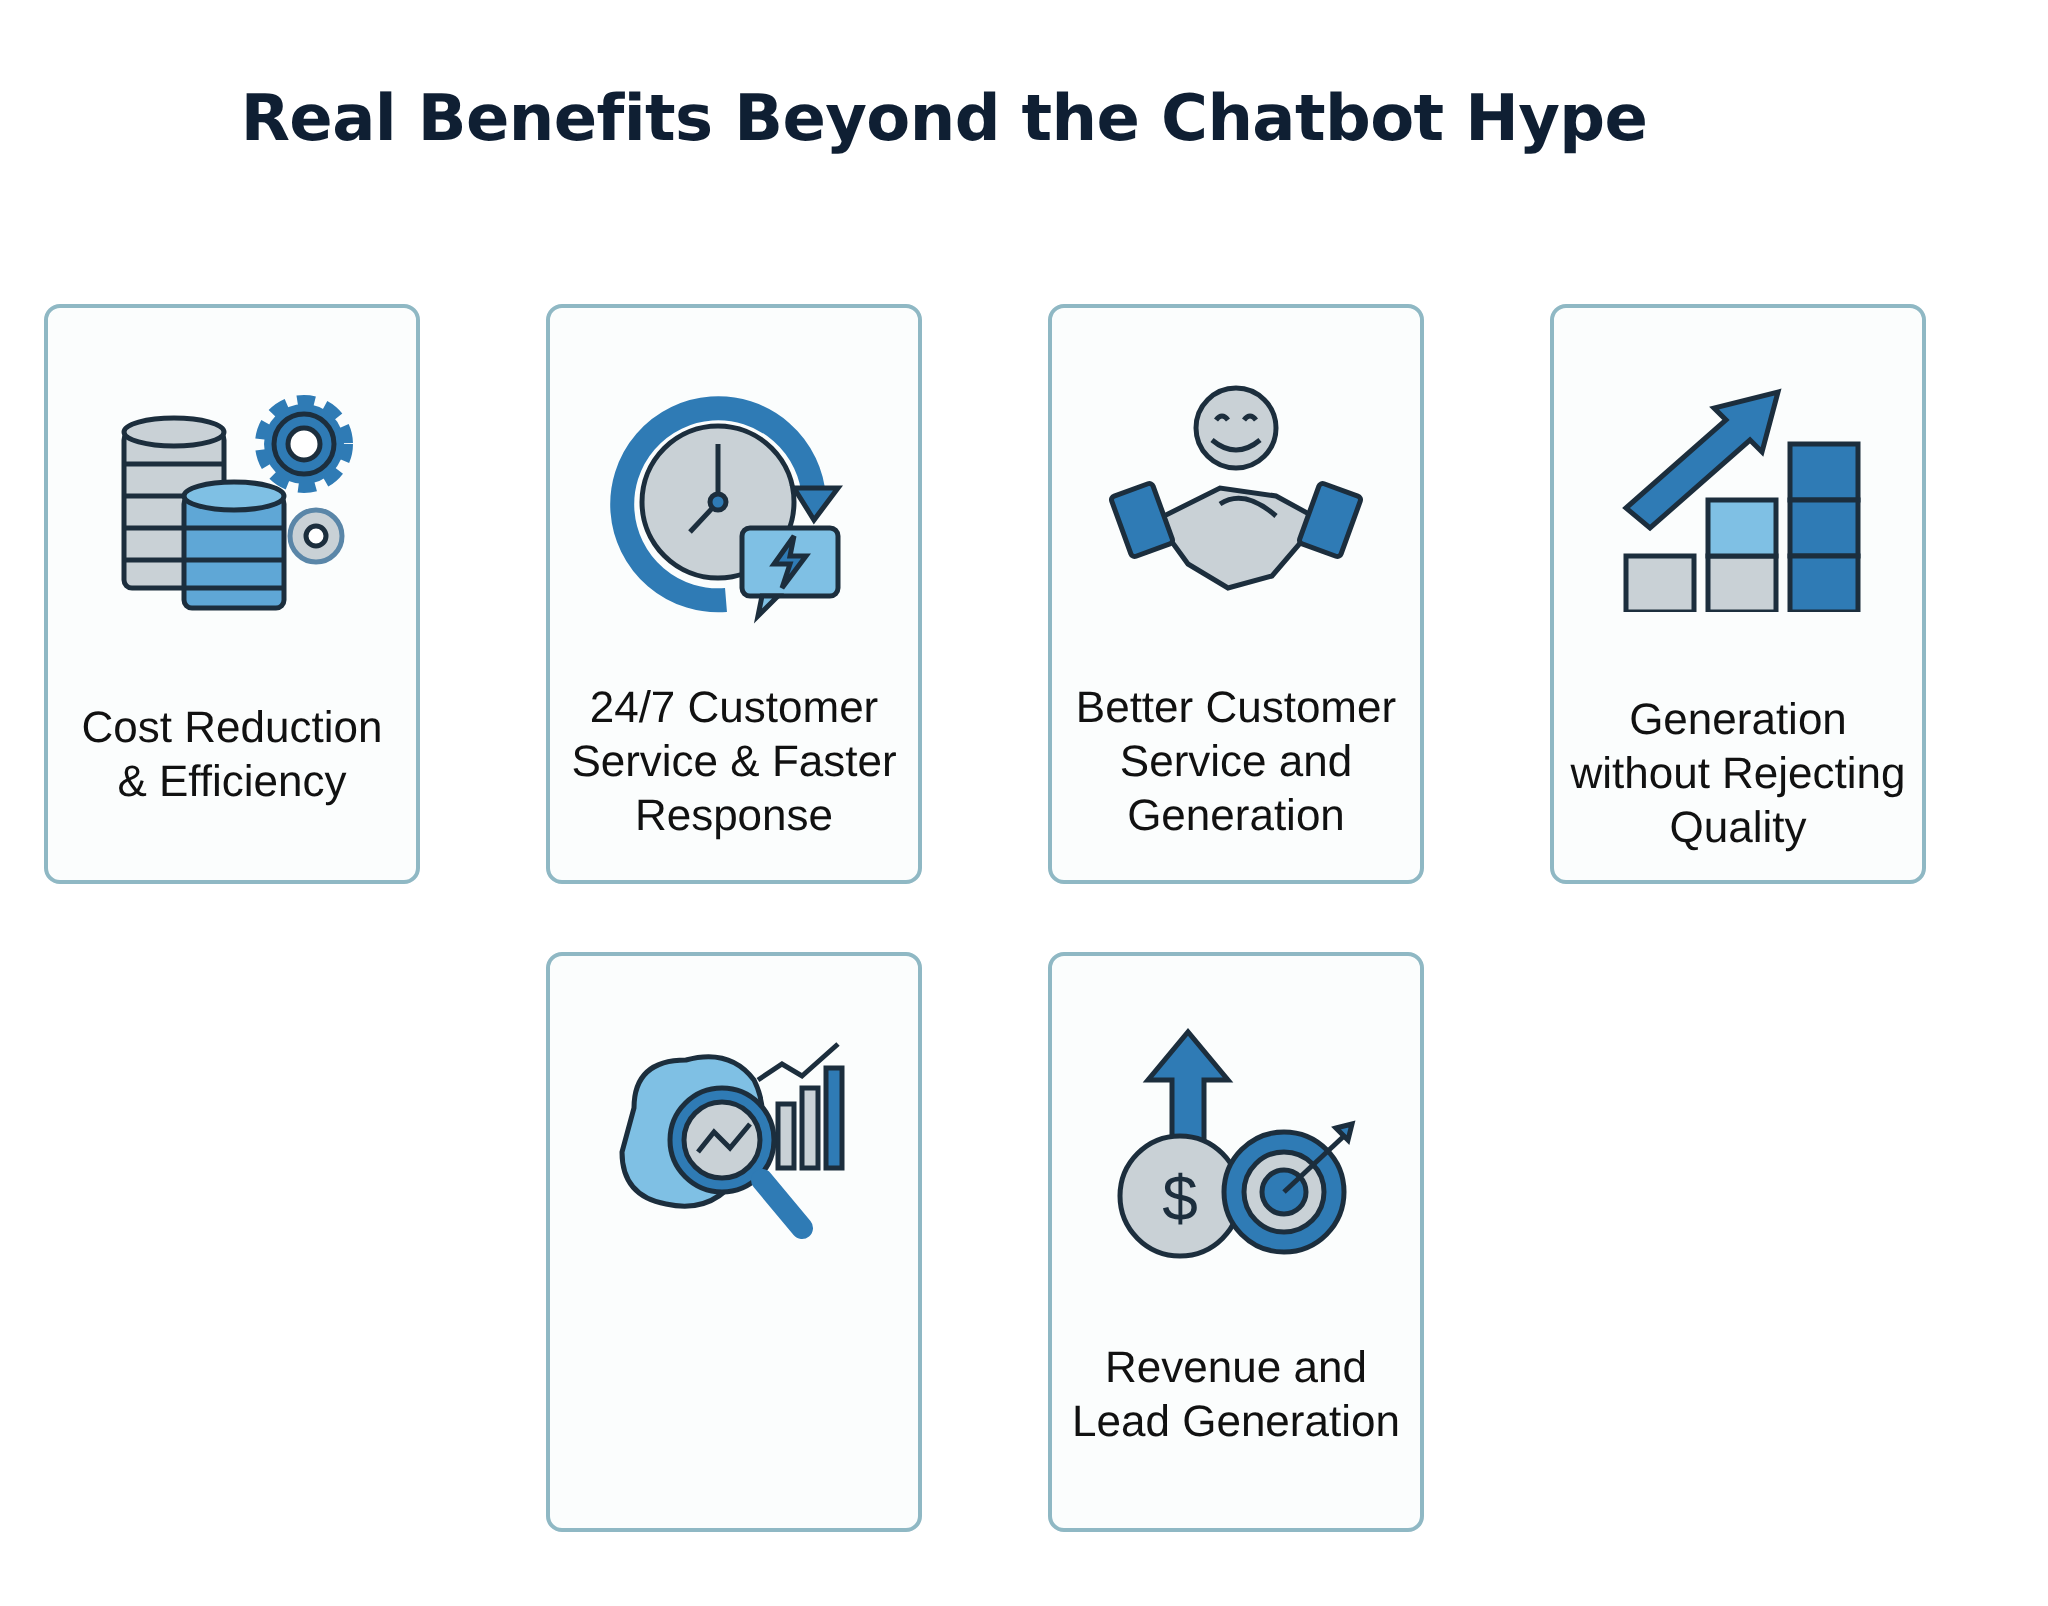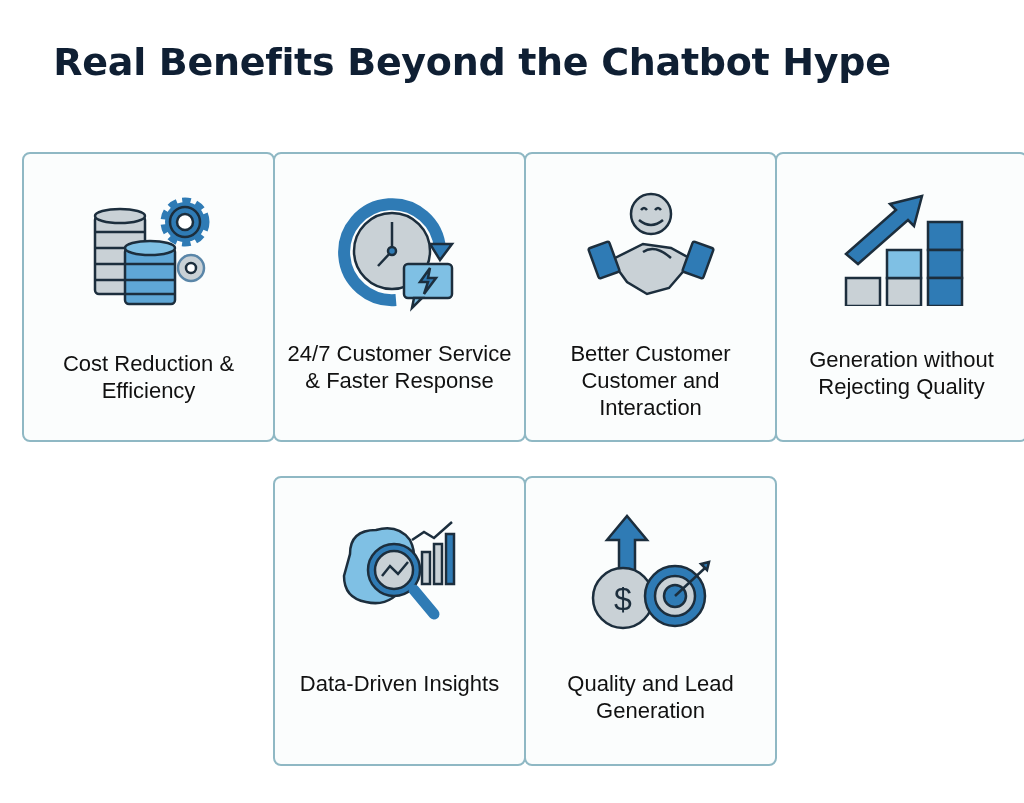--- a/index.html
+++ b/index.html
@@ -1,18 +1,18 @@
 <!DOCTYPE html>
 <html><head>
 <meta charset="utf-8">
 <style>
   html,body{margin:0;padding:0;}
   body{width:1024px;height:803px;background:#ffffff;position:relative;overflow:hidden;font-family:"Liberation Sans",sans-serif;}
-  .title{position:absolute;left:0;top:40px;width:944px;text-align:center;font-size:38px;font-weight:bold;color:#0f1f33;letter-spacing:-0.3px;font-family:"DejaVu Sans",sans-serif;}
-  .card{position:absolute;width:253px;height:290px;border:2px solid #8fb8c4;border-radius:8px;background:#fbfdfd;box-sizing:border-box;}
+  .title{position:absolute;left:0;top:40px;width:944px;text-align:center;font-size:32px;font-weight:bold;color:#0f1f33;letter-spacing:-0.3px;font-family:"DejaVu Sans",sans-serif;}
+  .card{position:absolute;width:188px;height:290px;border:2px solid #8fb8c4;border-radius:8px;background:#fbfdfd;box-sizing:border-box;}
   .icon{position:absolute;left:50%;transform:translateX(-50%);top:30px;width:140px;height:120px;}
   .label{position:absolute;left:8px;right:8px;text-align:center;font-size:22px;line-height:27px;color:#111;}
 </style>
 </head>
 <body>
 
 <div class="title">Real Benefits Beyond the Chatbot Hype</div>
 
 <div class="card" style="left:22px;top:152px;">
   <svg class="icon" viewBox="0 0 140 120" style="top:42px;">
@@ -60,21 +60,21 @@
     <g stroke="#1c2e3d" stroke-width="2.5">
       <circle cx="70" cy="24" r="20" fill="#c9d1d6"></circle>
       <path d="M60 20 q3 -4 6 0 M74 20 q3 -4 6 0" fill="none"></path>
       <path d="M58 30 q12 10 24 0" fill="none"></path>
       <path d="M30 70 L62 54 L90 58 L112 70 L88 98 L66 104 L46 92 Z" fill="#c9d1d6"></path>
       <rect x="12" y="54" width="22" height="32" rx="2" fill="#2f7bb5" transform="rotate(-20 23 70)"></rect>
       <rect x="106" y="54" width="22" height="32" rx="2" fill="#2f7bb5" transform="rotate(20 117 70)"></rect>
       <path d="M62 62 q12 -8 28 6" fill="none"></path>
     </g>
   </svg>
-  <div class="label" style="top:186px;">Better Customer Customer and Interaction</div>
+  <div class="label" style="top:186px;">Better Customer Service and Generation</div>
 </div>
 
 <div class="card" style="left:775px;top:152px;">
   <svg class="icon" viewBox="0 0 140 120" style="top:32px;">
     <g stroke="#1c2e3d" stroke-width="2.5">
       <rect x="14" y="92" width="34" height="28" fill="#c9d1d6"></rect>
       <rect x="55" y="92" width="34" height="28" fill="#c9d1d6"></rect>
       <rect x="55" y="64" width="34" height="28" fill="#7fc0e4"></rect>
       <rect x="96" y="36" width="34" height="28" fill="#2f7bb5"></rect>
       <rect x="96" y="64" width="34" height="28" fill="#2f7bb5"></rect>
@@ -92,30 +92,29 @@
       <rect x="92" y="38" width="8" height="32" fill="#c9d1d6"></rect>
       <rect x="104" y="30" width="8" height="40" fill="#c9d1d6"></rect>
       <rect x="116" y="20" width="8" height="50" fill="#2f7bb5"></rect>
       <polyline points="82,26 94,18 104,24 122,8" fill="none"></polyline>
       <circle cx="64" cy="56" r="26" fill="#2f7bb5"></circle>
       <circle cx="64" cy="56" r="19" fill="#c9d1d6"></circle>
       <polyline points="52,62 60,52 68,60 78,48" fill="none"></polyline>
       <line x1="84" y1="76" x2="104" y2="100" stroke="#2f7bb5" stroke-width="11" stroke-linecap="round"></line>
     </g>
   </svg>
-  <div class="label" style="top:192px;">Data-Driven Insights</div>
 </div>
 
 <div class="card" style="left:524px;top:476px;">
   <svg class="icon" viewBox="0 0 140 120" style="top:34px;">
     <g stroke="#1c2e3d" stroke-width="2.5">
       <polygon points="38,62 38,28 26,28 46,4 66,28 54,28 54,62" fill="#2f7bb5"></polygon>
       <circle cx="42" cy="86" r="30" fill="#c9d1d6"></circle>
       <text x="42" y="98" text-anchor="middle" font-size="32" fill="#1c2e3d" stroke="none" font-family="Liberation Sans, sans-serif">$</text>
       <circle cx="94" cy="84" r="30" fill="#2f7bb5"></circle>
       <circle cx="94" cy="84" r="20" fill="#c9d1d6"></circle>
       <circle cx="94" cy="84" r="11" fill="#2f7bb5"></circle>
       <line x1="94" y1="84" x2="124" y2="56"></line>
       <polygon points="120,52 128,50 126,58" fill="#2f7bb5"></polygon>
     </g>
   </svg>
-  <div class="label" style="top:192px;">Quality and Lead Generation</div>
+  <div class="label" style="top:192px;">Revenue and Lead Generation</div>
 </div>
 
 </body></html>

